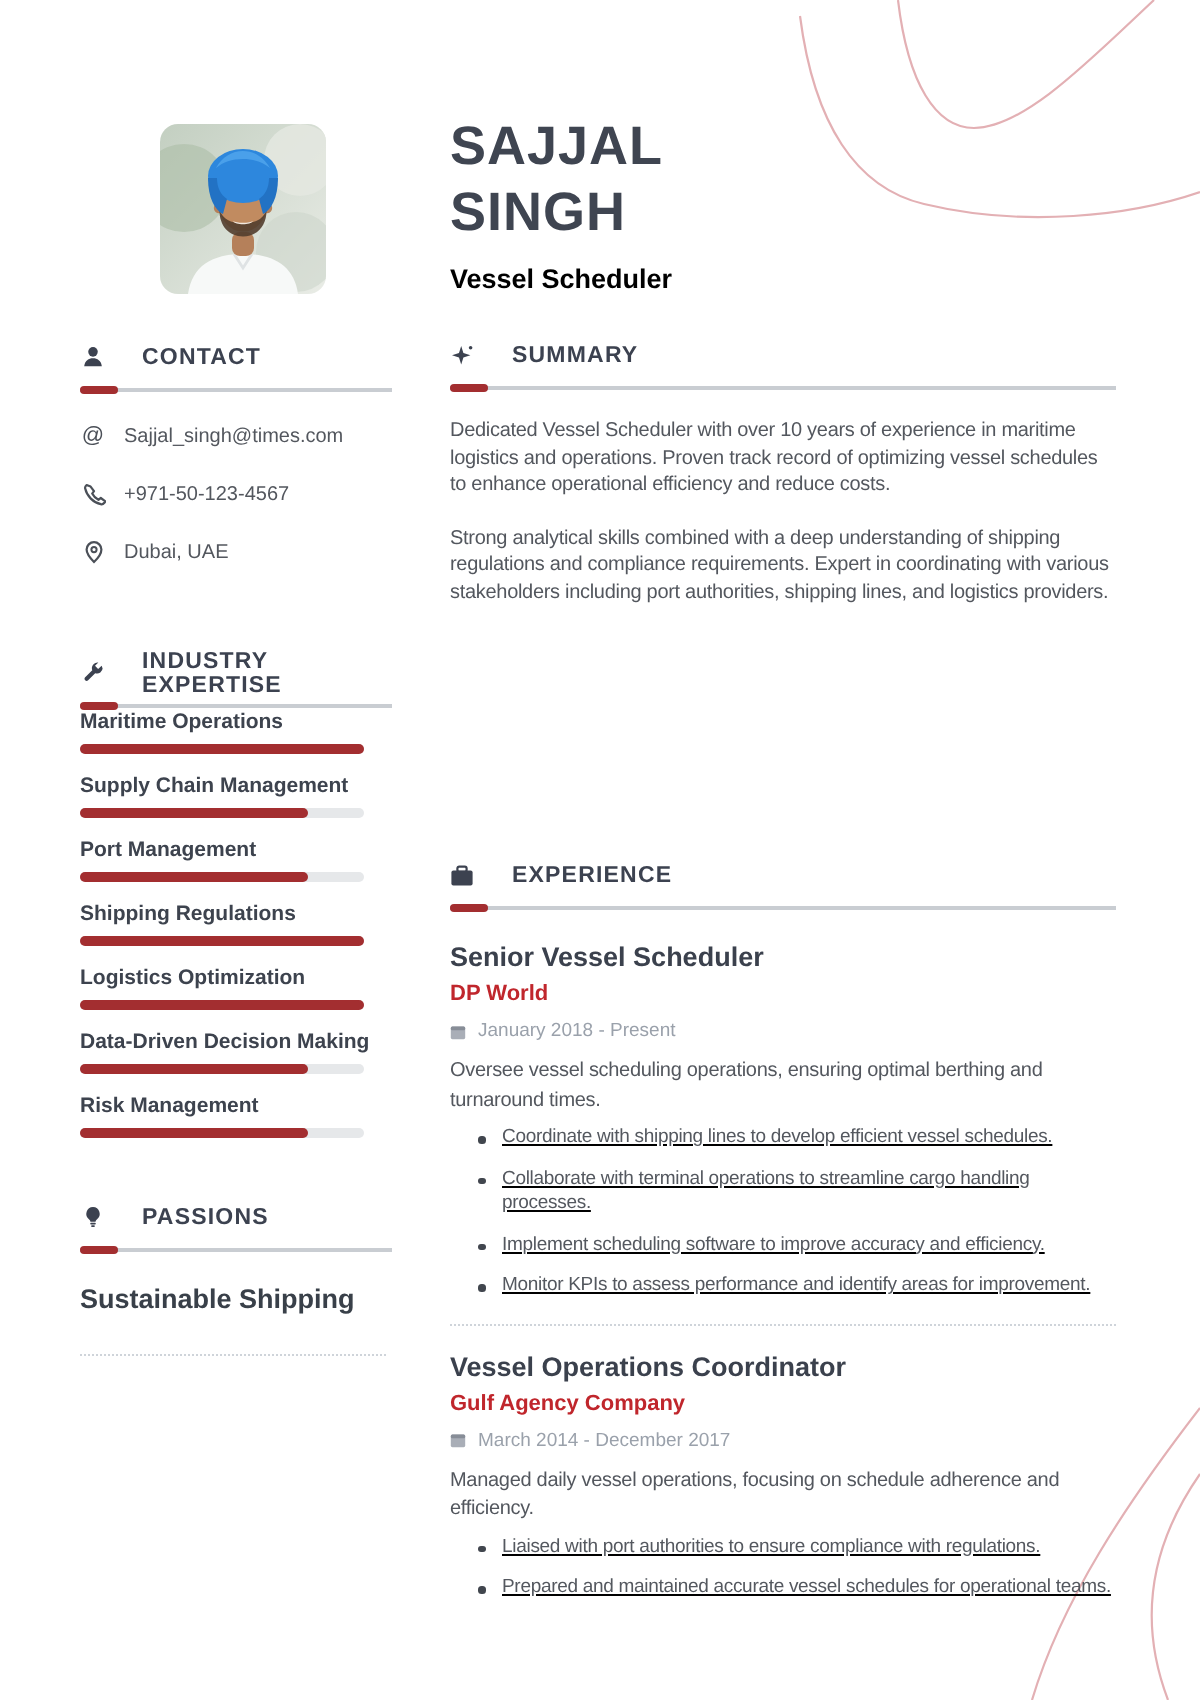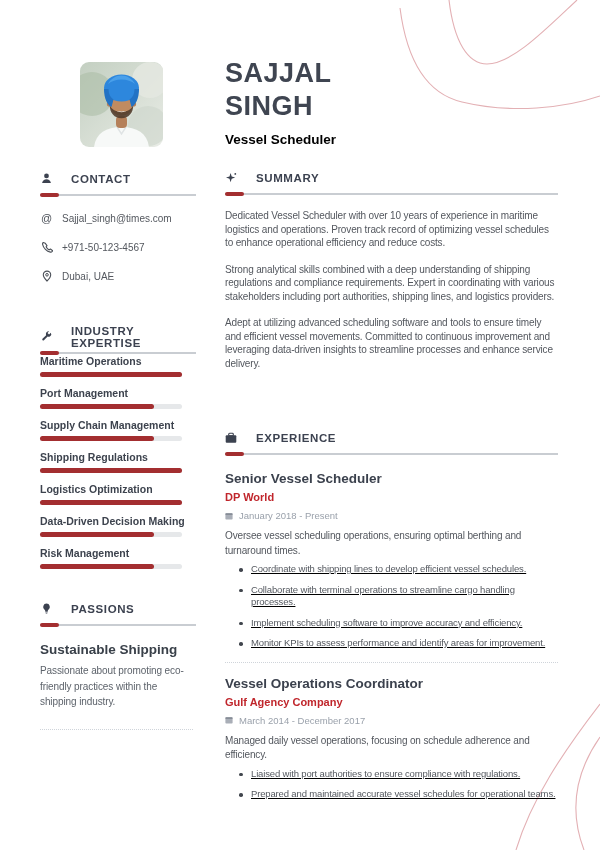--- a/index.html
+++ b/index.html
@@ -163,27 +163,27 @@
         <span class="rule-accent"></span>
       </div>
     <div class="skills-list">
         <div class="skill">
           <div class="skill-name">Maritime Operations</div>
           <div class="skill-track">
             <div class="skill-fill" style="width: 100%;"></div>
           </div>
         </div>
         <div class="skill">
+          <div class="skill-name">Supply Chain Management</div>
+          <div class="skill-track">
+            <div class="skill-fill" style="width: 80%;"></div>
+          </div>
+        </div>
+        <div class="skill">
           <div class="skill-name">Port Management</div>
-          <div class="skill-track">
-            <div class="skill-fill" style="width: 80%;"></div>
-          </div>
-        </div>
-        <div class="skill">
-          <div class="skill-name">Supply Chain Management</div>
           <div class="skill-track">
             <div class="skill-fill" style="width: 80%;"></div>
           </div>
         </div>
         <div class="skill">
           <div class="skill-name">Shipping Regulations</div>
           <div class="skill-track">
             <div class="skill-fill" style="width: 100%;"></div>
           </div>
         </div>
@@ -217,42 +217,40 @@
             <rect x="5" y="10.5" width="2" height=".9" rx=".4"></rect>
           </svg>
       </span>
       <h2>PASSIONS</h2>
     </div>
     <div class="rule">
         <span class="rule-line"></span>
         <span class="rule-accent"></span>
       </div>
     <div class="passion-title">Sustainable Shipping</div>
-    <div class="passion-text">Passionate about promoting eco-friendly practices within the shipping industry.</div>
     <div class="dotted-line"></div>
   </div>
 
   <div class="sec sec-summary">
     <div class="sec-head">
       <span class="ico">
         <svg width="12" height="12" viewBox="0 0 12 12" fill="#3c4250">
             <path d="M5.6 1l1.1 3.5L10.2 5.6 6.7 6.7 5.6 10.2 4.5 6.7 1 5.6l3.5-1.1z"></path>
             <circle cx="10.3" cy="1.9" r=".9"></circle>
           </svg>
       </span>
       <h2>SUMMARY</h2>
     </div>
     <div class="rule">
         <span class="rule-line"></span>
         <span class="rule-accent"></span>
       </div>
     <div class="summary-paragraphs">
         <p class="para">Dedicated Vessel Scheduler with over 10 years of experience in maritime logistics and operations. Proven track record of optimizing vessel schedules to enhance operational efficiency and reduce costs.</p>
         <p class="para">Strong analytical skills combined with a deep understanding of shipping regulations and compliance requirements. Expert in coordinating with various stakeholders including port authorities, shipping lines, and logistics providers.</p>
-        <p class="para">Adept at utilizing advanced scheduling software and tools to ensure timely and efficient vessel movements. Committed to continuous improvement and leveraging data-driven insights to streamline processes and enhance service delivery.</p>
       </div>
   </div>
 
   <div class="sec sec-experience">
     <div class="sec-head">
       <span class="ico">
         <svg width="12" height="12" viewBox="0 0 12 12">
             <rect x="3.7" y="1.3" width="4.6" height="2.6" rx=".9" fill="none" stroke="#3c4250" stroke-width="1.1"></rect>
             <rect x=".7" y="3.2" width="10.6" height="7.5" rx="1" fill="#3c4250"></rect>
           </svg>

